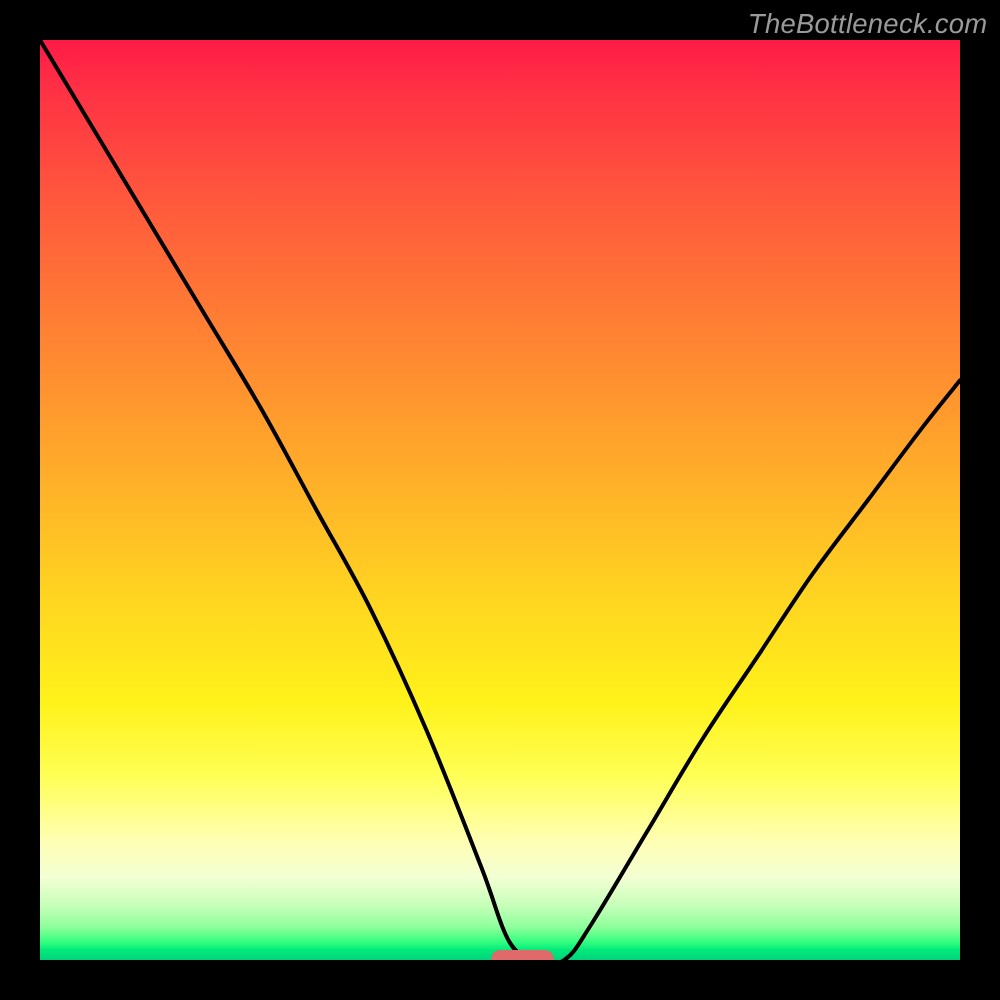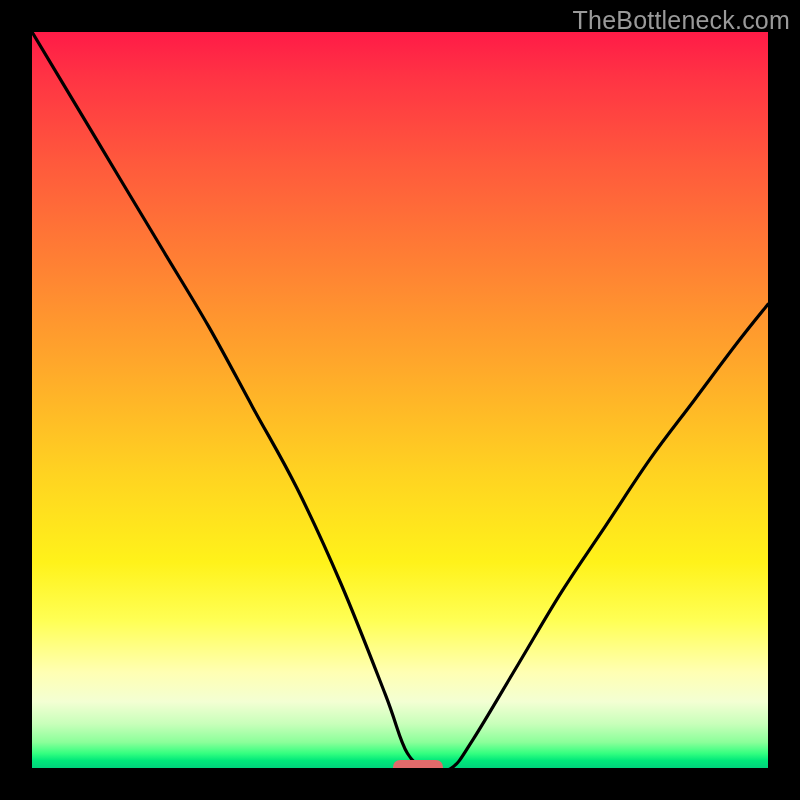--- a/index.html
+++ b/index.html
@@ -17,23 +17,24 @@
     left: 0;
     width: 800px;
     height: 800px;
     background: #000;
   }
   .watermark {
     position: absolute;
     top: 6px;
     right: 10px;
     color: #9a9a9a;
-    font-size: 25px;
+    font-size: 22px;
     letter-spacing: 0.2px;
     user-select: none;
+    font-style: italic;
   }
   .plot-area {
     position: absolute;
     top: 32px;
     left: 32px;
     width: 736px;
     height: 736px;
     overflow: hidden;
   }
   .gradient {

